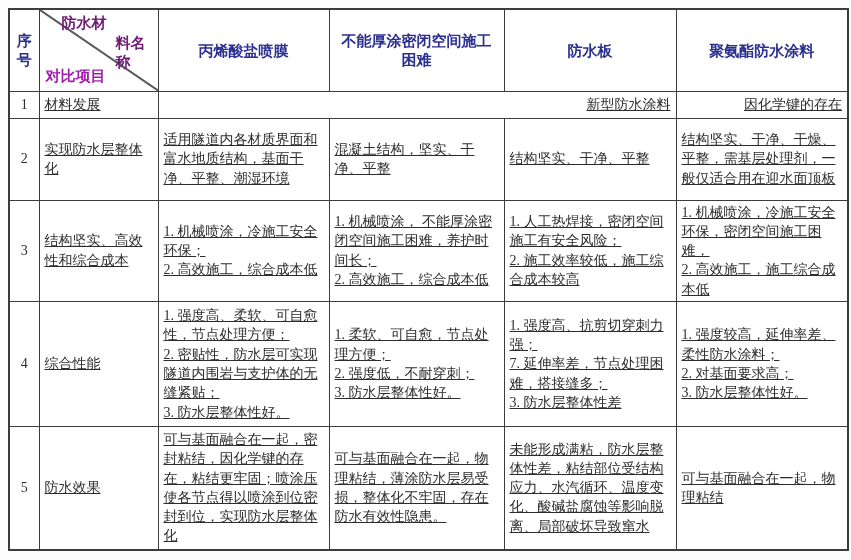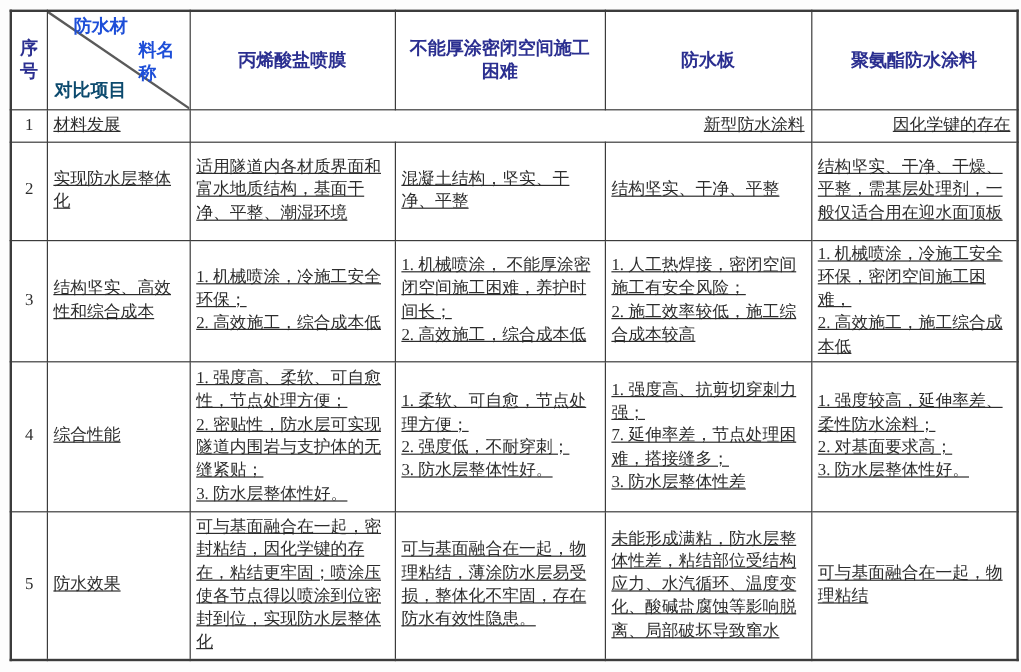--- a/index.html
+++ b/index.html
@@ -50,27 +50,27 @@
 
   td.num { text-align: center; }
   td.body { white-space: pre-line; text-align: left; text-decoration: underline; }
   td.center { text-align: right; text-decoration: underline; }
 
   
   th.corner { position: relative; padding: 0; }
   th.corner svg { position: absolute; left: 0; top: 0; width: 100%; height: 100%; }
   .corner-top {
     position: absolute; top: 3px; left: 0; right: 6px;
-    text-align: left; color: #1d4ed8;
+    text-align: left; color: #701a75;
   }
   .corner-top .ln1 { display: block; margin-left: 22px; }
   .corner-top .ln2 { display: block; margin-left: 76px; }
   .corner-bottom {
     position: absolute; bottom: 5px; left: 6px;
-    color: #0c4a6e;
+    color: #a21caf;
   }
 </style>
 </head>
 <body>
 
 <table class="cmp">
   <colgroup>
     <col class="c-num">
       <col class="c-item">
       <col class="c-m1">

